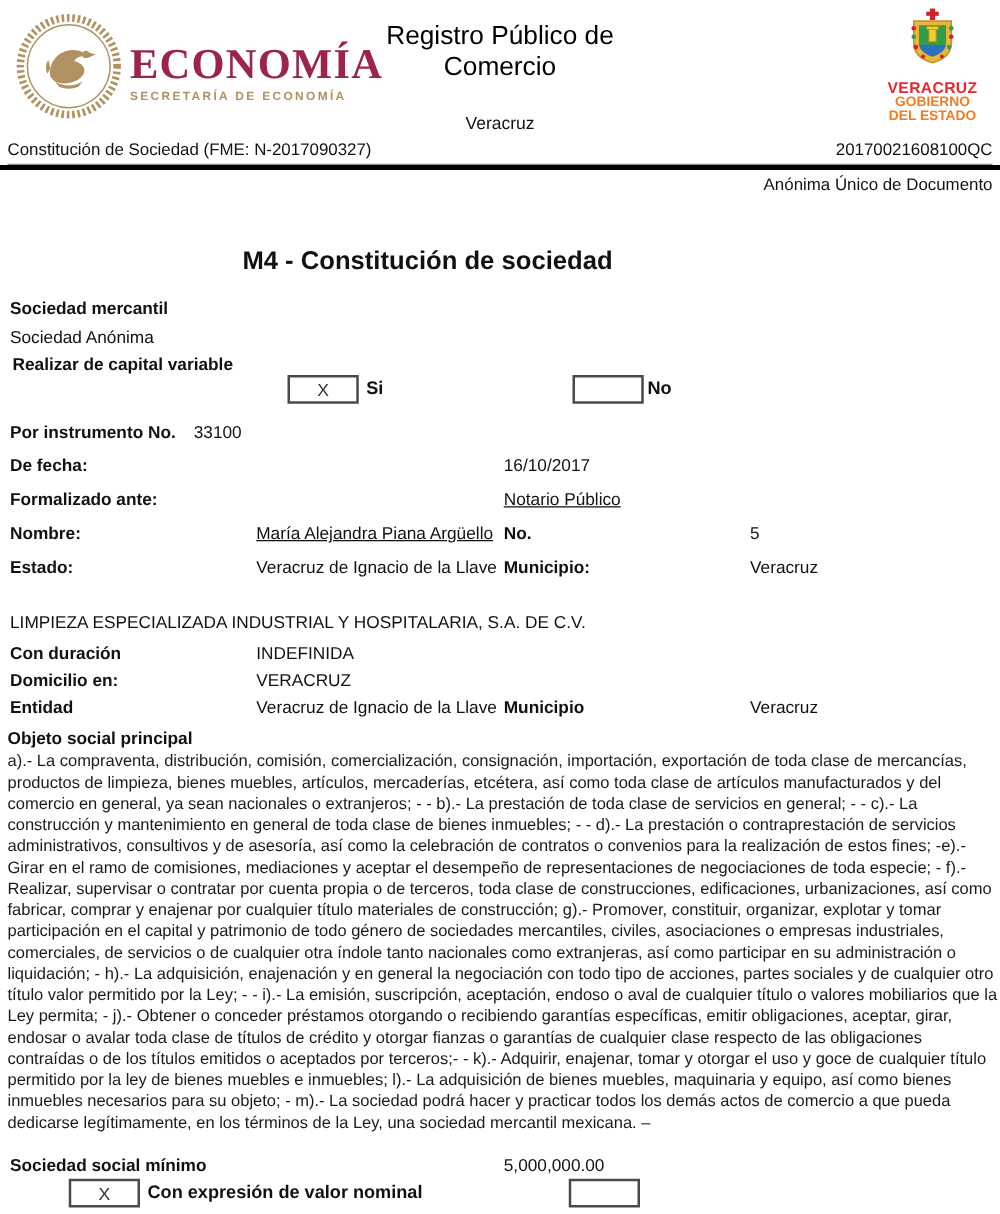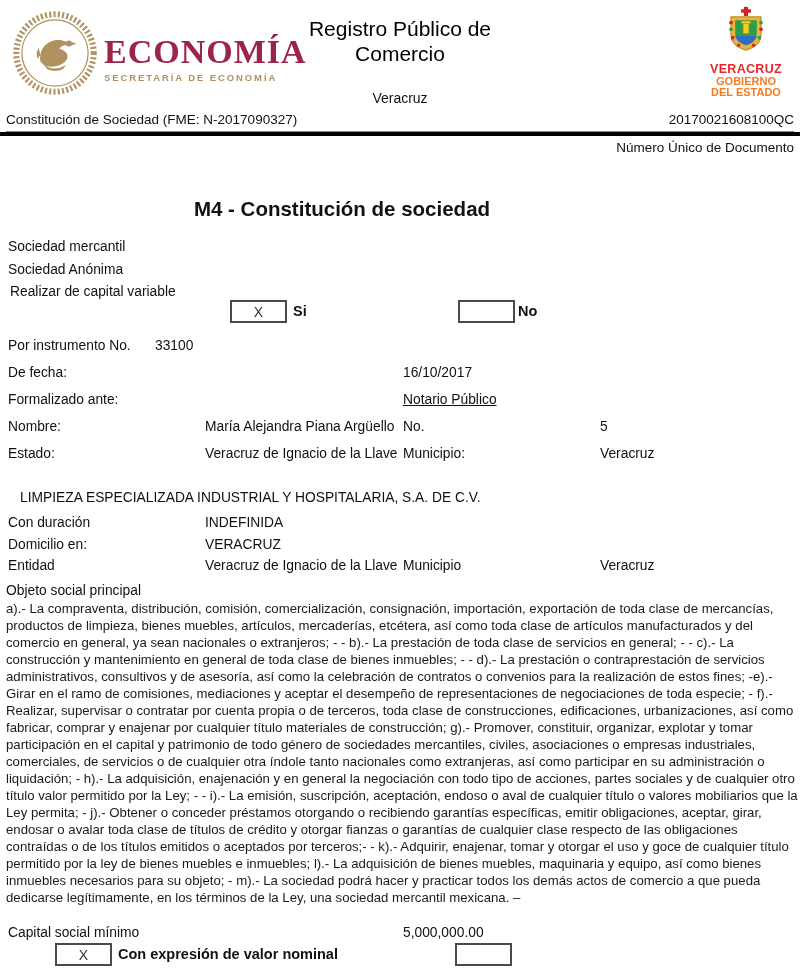--- a/index.html
+++ b/index.html
@@ -7,21 +7,21 @@
   .page {
     position: relative;
     width: 800px;
     height: 971px;
     background: #ffffff;
     font-family: "Liberation Sans", sans-serif;
     color: #111111;
     overflow: hidden;
   }
   .abs { position: absolute; white-space: nowrap; }
-  .b { font-weight: normal; }
+  .b { font-weight: bold; }
   .fs { font-size: 13.8px; }
 
   
   .econ-logo { left: 12px; top: 10px; display: flex; align-items: center; }
   .econ-text { margin-left: 6px; margin-top: 12px; }
   .econ-title {
     font-family: "Liberation Serif", serif;
     font-weight: bold;
     font-size: 34px;
     letter-spacing: 1px;
@@ -124,21 +124,21 @@
     <div class="ver-state">VERACRUZ</div>
     <div class="ver-gov">GOBIERNO</div>
     <div class="ver-gov">DEL ESTADO</div>
   </div>
 
   <div class="abs docbar-row">
     <span>Constitución de Sociedad (FME: N-2017090327)</span>
     <span>20170021608100QC</span>
   </div>
   <div class="abs thick-rule"></div>
-  <div class="abs doc-caption">Número Único de Documento</div>
+  <div class="abs doc-caption">Anónima Único de Documento</div>
 
   <div class="abs form-title">M4 - Constitución de sociedad</div>
 
   <div class="abs b fs" style="left:8px; top:239px;">Sociedad mercantil</div>
   <div class="abs fs" style="left:8px; top:262px;">Sociedad Anónima</div>
 
   <div class="abs b fs" style="left:10px; top:284px;">Realizar de capital variable</div>
   <div class="checkbox" style="left:230px; top:300px;">X</div>
   <div class="abs cb-label" style="left:293px; top:303px;">Si</div>
   <div class="checkbox" style="left:458px; top:300px;"></div>
@@ -147,45 +147,45 @@
   <div class="abs b fs" style="left:8px; top:338px;">Por instrumento No.</div>
   <div class="abs fs" style="left:155px; top:338px;">33100</div>
 
   <div class="abs b fs" style="left:8px; top:365px;">De fecha:</div>
   <div class="abs fs" style="left:403px; top:365px;">16/10/2017</div>
 
   <div class="abs b fs" style="left:8px; top:392px;">Formalizado ante:</div>
   <div class="abs fs" style="left:403px; top:392px;text-decoration:underline;">Notario Público</div>
 
   <div class="abs b fs" style="left:8px; top:419px;">Nombre:</div>
-  <div class="abs fs" style="left:205px; top:419px;">María Alejandra Piana Argüello</div>
+  <div class="abs fs" style="left:205px; top:419px;text-decoration:underline;">María Alejandra Piana Argüello</div>
   <div class="abs b fs" style="left:403px; top:419px;">No.</div>
   <div class="abs fs" style="left:600px; top:419px;">5</div>
 
   <div class="abs b fs" style="left:8px; top:446px;">Estado:</div>
   <div class="abs fs" style="left:205px; top:446px;">Veracruz de Ignacio de la Llave</div>
   <div class="abs b fs" style="left:403px; top:446px;">Municipio:</div>
   <div class="abs fs" style="left:600px; top:446px;">Veracruz</div>
 
-  <div class="abs fs" style="left:20px; top:490px;">LIMPIEZA ESPECIALIZADA INDUSTRIAL Y HOSPITALARIA, S.A. DE C.V.</div>
+  <div class="abs fs" style="left:8px; top:490px;">LIMPIEZA ESPECIALIZADA INDUSTRIAL Y HOSPITALARIA, S.A. DE C.V.</div>
 
   <div class="abs b fs" style="left:8px; top:515px;">Con duración</div>
   <div class="abs fs" style="left:205px; top:515px;">INDEFINIDA</div>
 
   <div class="abs b fs" style="left:8px; top:537px;">Domicilio en:</div>
   <div class="abs fs" style="left:205px; top:537px;">VERACRUZ</div>
 
   <div class="abs b fs" style="left:8px; top:558px;">Entidad</div>
   <div class="abs fs" style="left:205px; top:558px;">Veracruz de Ignacio de la Llave</div>
   <div class="abs b fs" style="left:403px; top:558px;">Municipio</div>
   <div class="abs fs" style="left:600px; top:558px;">Veracruz</div>
 
   <div class="abs b fs" style="left:6px; top:583px;">Objeto social principal</div>
   <div class="abs objeto-text">a).- La compraventa, distribución, comisión, comercialización, consignación, importación, exportación de toda clase de mercancías, productos de limpieza, bienes muebles, artículos, mercaderías, etcétera, así como toda clase de artículos manufacturados y del comercio en general, ya sean nacionales o extranjeros; - - b).- La prestación de toda clase de servicios en general; - - c).- La construcción y mantenimiento en general de toda clase de bienes inmuebles; - - d).- La prestación o contraprestación de servicios administrativos, consultivos y de asesoría, así como la celebración de contratos o convenios para la realización de estos fines; -e).- Girar en el ramo de comisiones, mediaciones y aceptar el desempeño de representaciones de negociaciones de toda especie; - f).- Realizar, supervisar o contratar por cuenta propia o de terceros, toda clase de construcciones, edificaciones, urbanizaciones, así como fabricar, comprar y enajenar por cualquier título materiales de construcción; g).- Promover, constituir, organizar, explotar y tomar participación en el capital y patrimonio de todo género de sociedades mercantiles, civiles, asociaciones o empresas industriales, comerciales, de servicios o de cualquier otra índole tanto nacionales como extranjeras, así como participar en su administración o liquidación; - h).- La adquisición, enajenación y en general la negociación con todo tipo de acciones, partes sociales y de cualquier otro título valor permitido por la Ley; - - i).- La emisión, suscripción, aceptación, endoso o aval de cualquier título o valores mobiliarios que la Ley permita; - j).- Obtener o conceder préstamos otorgando o recibiendo garantías específicas, emitir obligaciones, aceptar, girar, endosar o avalar toda clase de títulos de crédito y otorgar fianzas o garantías de cualquier clase respecto de las obligaciones contraídas o de los títulos emitidos o aceptados por terceros;- - k).- Adquirir, enajenar, tomar y otorgar el uso y goce de cualquier título permitido por la ley de bienes muebles e inmuebles; l).- La adquisición de bienes muebles, maquinaria y equipo, así como bienes inmuebles necesarios para su objeto; - m).- La sociedad podrá hacer y practicar todos los demás actos de comercio a que pueda dedicarse legítimamente, en los términos de la Ley, una sociedad mercantil mexicana. –</div>
 
-  <div class="abs b fs" style="left:8px; top:925px;">Capital social mínimo</div>
+  <div class="abs b fs" style="left:8px; top:925px;">Sociedad social mínimo</div>
   <div class="abs fs" style="left:403px; top:925px;">5,000,000.00</div>
 
   <div class="checkbox" style="left:55px; top:943px;">X</div>
   <div class="abs cb-label" style="left:118px; top:946px;">Con expresión de valor nominal</div>
   <div class="checkbox" style="left:455px; top:943px;"></div>
 
 </div>
 
 </body></html>

